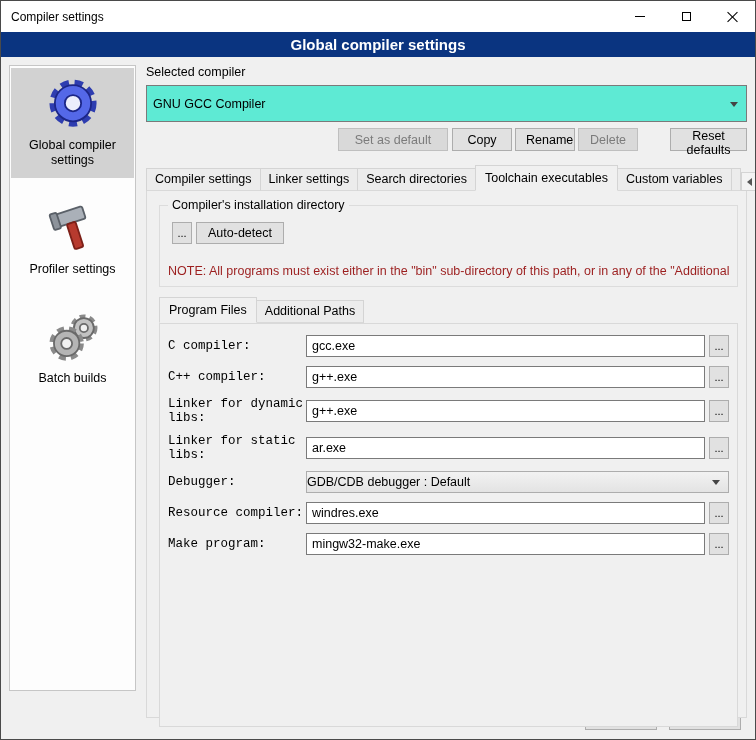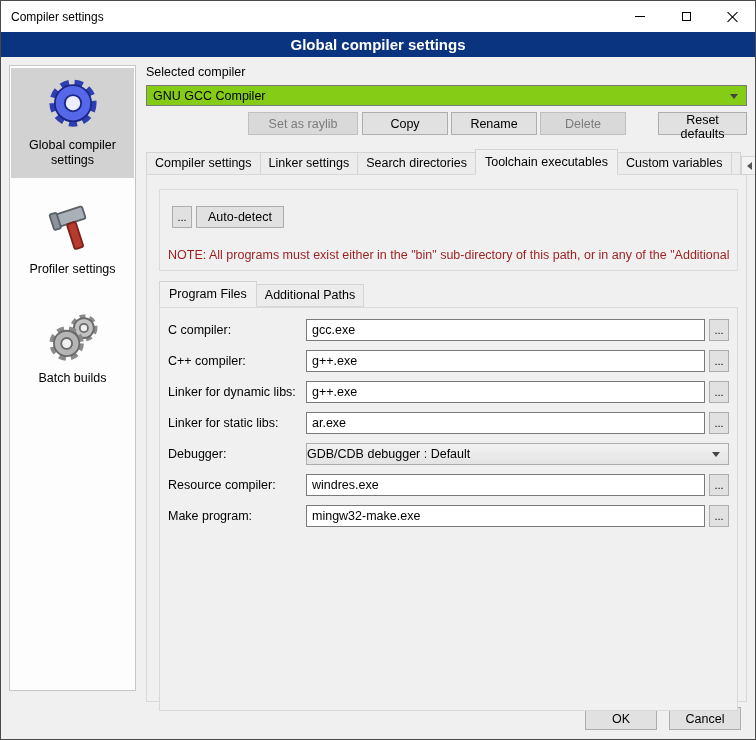--- a/index.html
+++ b/index.html
@@ -31,36 +31,36 @@
   }
   .side-item { text-align:center; padding:8px 2px 10px; margin:0 1px; }
   .side-item.selected { background:#d2d2d2; }
   .side-item .icon-wrap { width:62px; height:58px; margin:0 auto 4px; }
   .side-item .side-label { font-size:12.5px; line-height:15px; display:block; }
   .side-gap { height:14px; }
   
   .main { position:absolute; left:145px; top:8px; right:8px; }
   .sc-label { display:block; height:16px; margin-bottom:4px; }
   .combo {
-    height:21px; border:1px solid #7a7a7a; background:#84cc16; display:flex;
+    height:37px; border:1px solid #7a7a7a; background:#5eead4; display:flex;
     align-items:center; padding:0 16px 0 6px; position:relative; cursor:default;
   }
   .combo .chev, .fselect .chev {
     position:absolute; right:8px; top:50%; margin-top:-2px; width:0; height:0;
     border-left:4px solid transparent; border-right:4px solid transparent; border-top:5px solid #444;
   }
   .btnrow { margin-top:6px; display:flex; justify-content:flex-end; align-items:center; height:23px; }
   .btn {
     height:23px; background:#e1e1e1; border:1px solid #adadad; font-family:"Liberation Sans", sans-serif;
     font-size:12.5px; padding:0 10px; cursor:default; color:#000;
   }
   .btn.disabled { background:#d9d9d9; border-color:#bfbfbf; color:#7b7b7b; }
   .btn.w-setdef { width:110px; margin-right:4px; }
-  .btn.w-std { width:86px; margin-right:3px; }
-  .btn.w-reset { width:89px; margin-left:29px; margin-right:0; }
+  .btn.w-std { width:60px; margin-right:3px; }
+  .btn.w-reset { width:77px; margin-left:29px; margin-right:0; }
   
   .tabstrip { display:flex; align-items:flex-end; margin-top:14px; position:relative; z-index:2; margin-bottom:-1px; }
   .tab {
     background:#ececec; border:1px solid #d4d4d4; border-bottom:1px solid #d9d9d9;
     padding:3px 8px 4px; margin-right:-1px; white-space:nowrap; cursor:default;
   }
   .tab.active { background:#f0f0f0; border-bottom-color:#f0f0f0; padding:5px 9px 5px; position:relative; z-index:3; }
   .tab.clipped { max-width:38px; overflow:hidden; padding-right:0; }
   .tabscroll { margin-left:auto; display:flex; }
   .tsbtn { width:17px; height:19px; background:#f3f3f3; border:1px solid #d4d4d4; display:flex; align-items:center; justify-content:center; margin-left:1px; cursor:default; }
@@ -75,21 +75,21 @@
     align-items:center; padding:0 3px; overflow:hidden; cursor:text;
   }
   .dirfield .sel { background:#0078d7; color:#fff; padding:1px 1px; white-space:nowrap; }
   .dots { width:20px; height:22px; background:#e1e1e1; border:1px solid #adadad; font-size:11px; line-height:10px; margin-left:4px; cursor:default; padding:0; }
   .btn-autodetect { width:88px; height:22px; margin-left:4px; }
   .note { margin-top:20px; color:#9c1f1f; white-space:nowrap; overflow:hidden; }
   
   .subtabs { margin:10px 8px 0 12px; }
   .subpanel { margin:0 8px 0 12px; border:1px solid #d9d9d9; padding:11px 8px; height:404px; background:#f0f0f0; }
   .frow { display:flex; align-items:center; margin-bottom:9px; }
-  .flabel { width:138px; flex:none; }
+  .flabel { width:138px; flex:none;font-family:Liberation Mono, monospace; }
   .ffield {
     flex:1; height:22px; border:1px solid #7a7a7a; background:#fff;
     display:flex; align-items:center; padding:0 5px; overflow:hidden; cursor:text;
   }
   .fselect {
     flex:1; height:22px; border:1px solid #adadad;
     background:linear-gradient(#f2f2f2,#e3e3e3);
     display:flex; align-items:center; padding:0 24px 0 0; position:relative; cursor:default;
   }
   
@@ -164,21 +164,21 @@
     <div class="main">
 
       <span class="sc-label">Selected compiler</span>
 
       <div class="combo">
         <span>GNU GCC Compiler</span>
         <span class="chev"></span>
       </div>
 
       <div class="btnrow">
-        <button class="btn disabled w-setdef">Set as raylib</button>
+        <button class="btn disabled w-setdef">Set as default</button>
         <button class="btn w-std">Copy</button>
         <button class="btn w-std">Rename</button>
         <button class="btn disabled w-std">Delete</button>
         <button class="btn w-reset">Reset defaults</button>
       </div>
 
       <div class="tabstrip">
         <div class="tab">Compiler settings</div>
         <div class="tab">Linker settings</div>
         <div class="tab">Search directories</div>
@@ -189,20 +189,21 @@
           <button class="tsbtn">
               <span class="tri-left"></span>
             </button>
 
         </div>
       </div>
 
       <div class="tabpanel">
 
         <div class="groupbox">
+          <span class="gtitle">Compiler's installation directory</span>
           <div class="dirrow">
             <button class="dots">...</button>
             <button class="btn btn-autodetect">Auto-detect</button>
           </div>
           <div class="note">NOTE: All programs must exist either in the "bin" sub-directory of this path, or in any of the "Additional</div>
         </div>
 
         <div class="tabstrip subtabs">
           <div class="tab active">Program Files</div>
           <div class="tab">Additional Paths</div>

